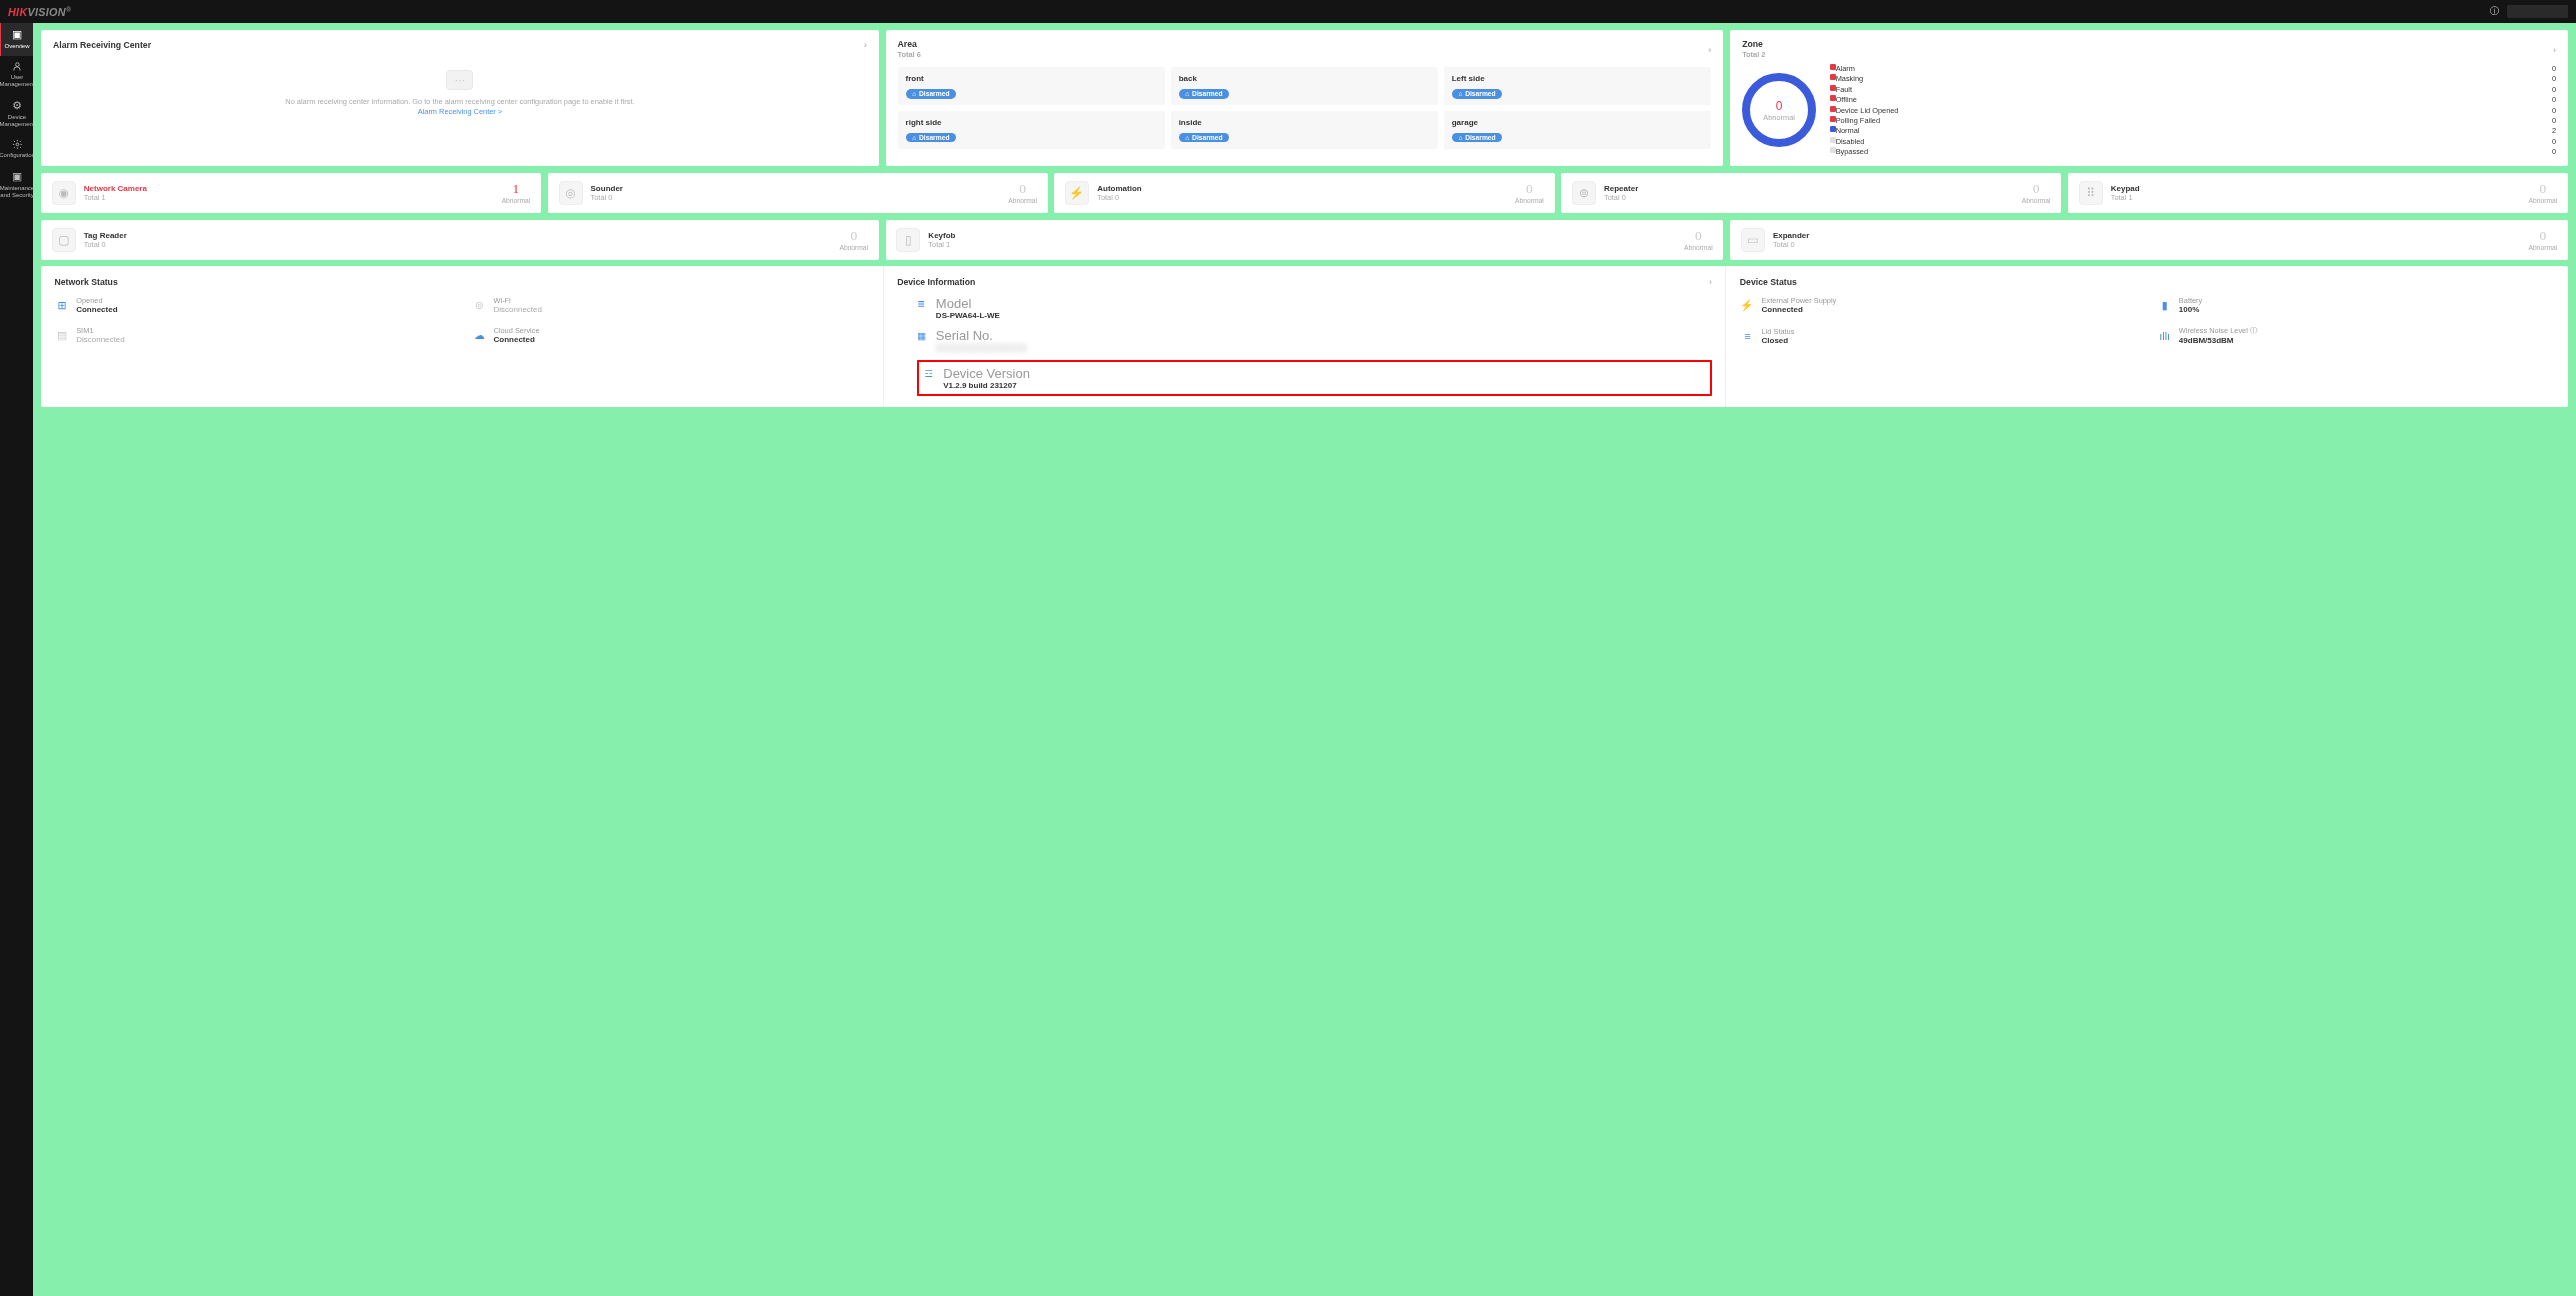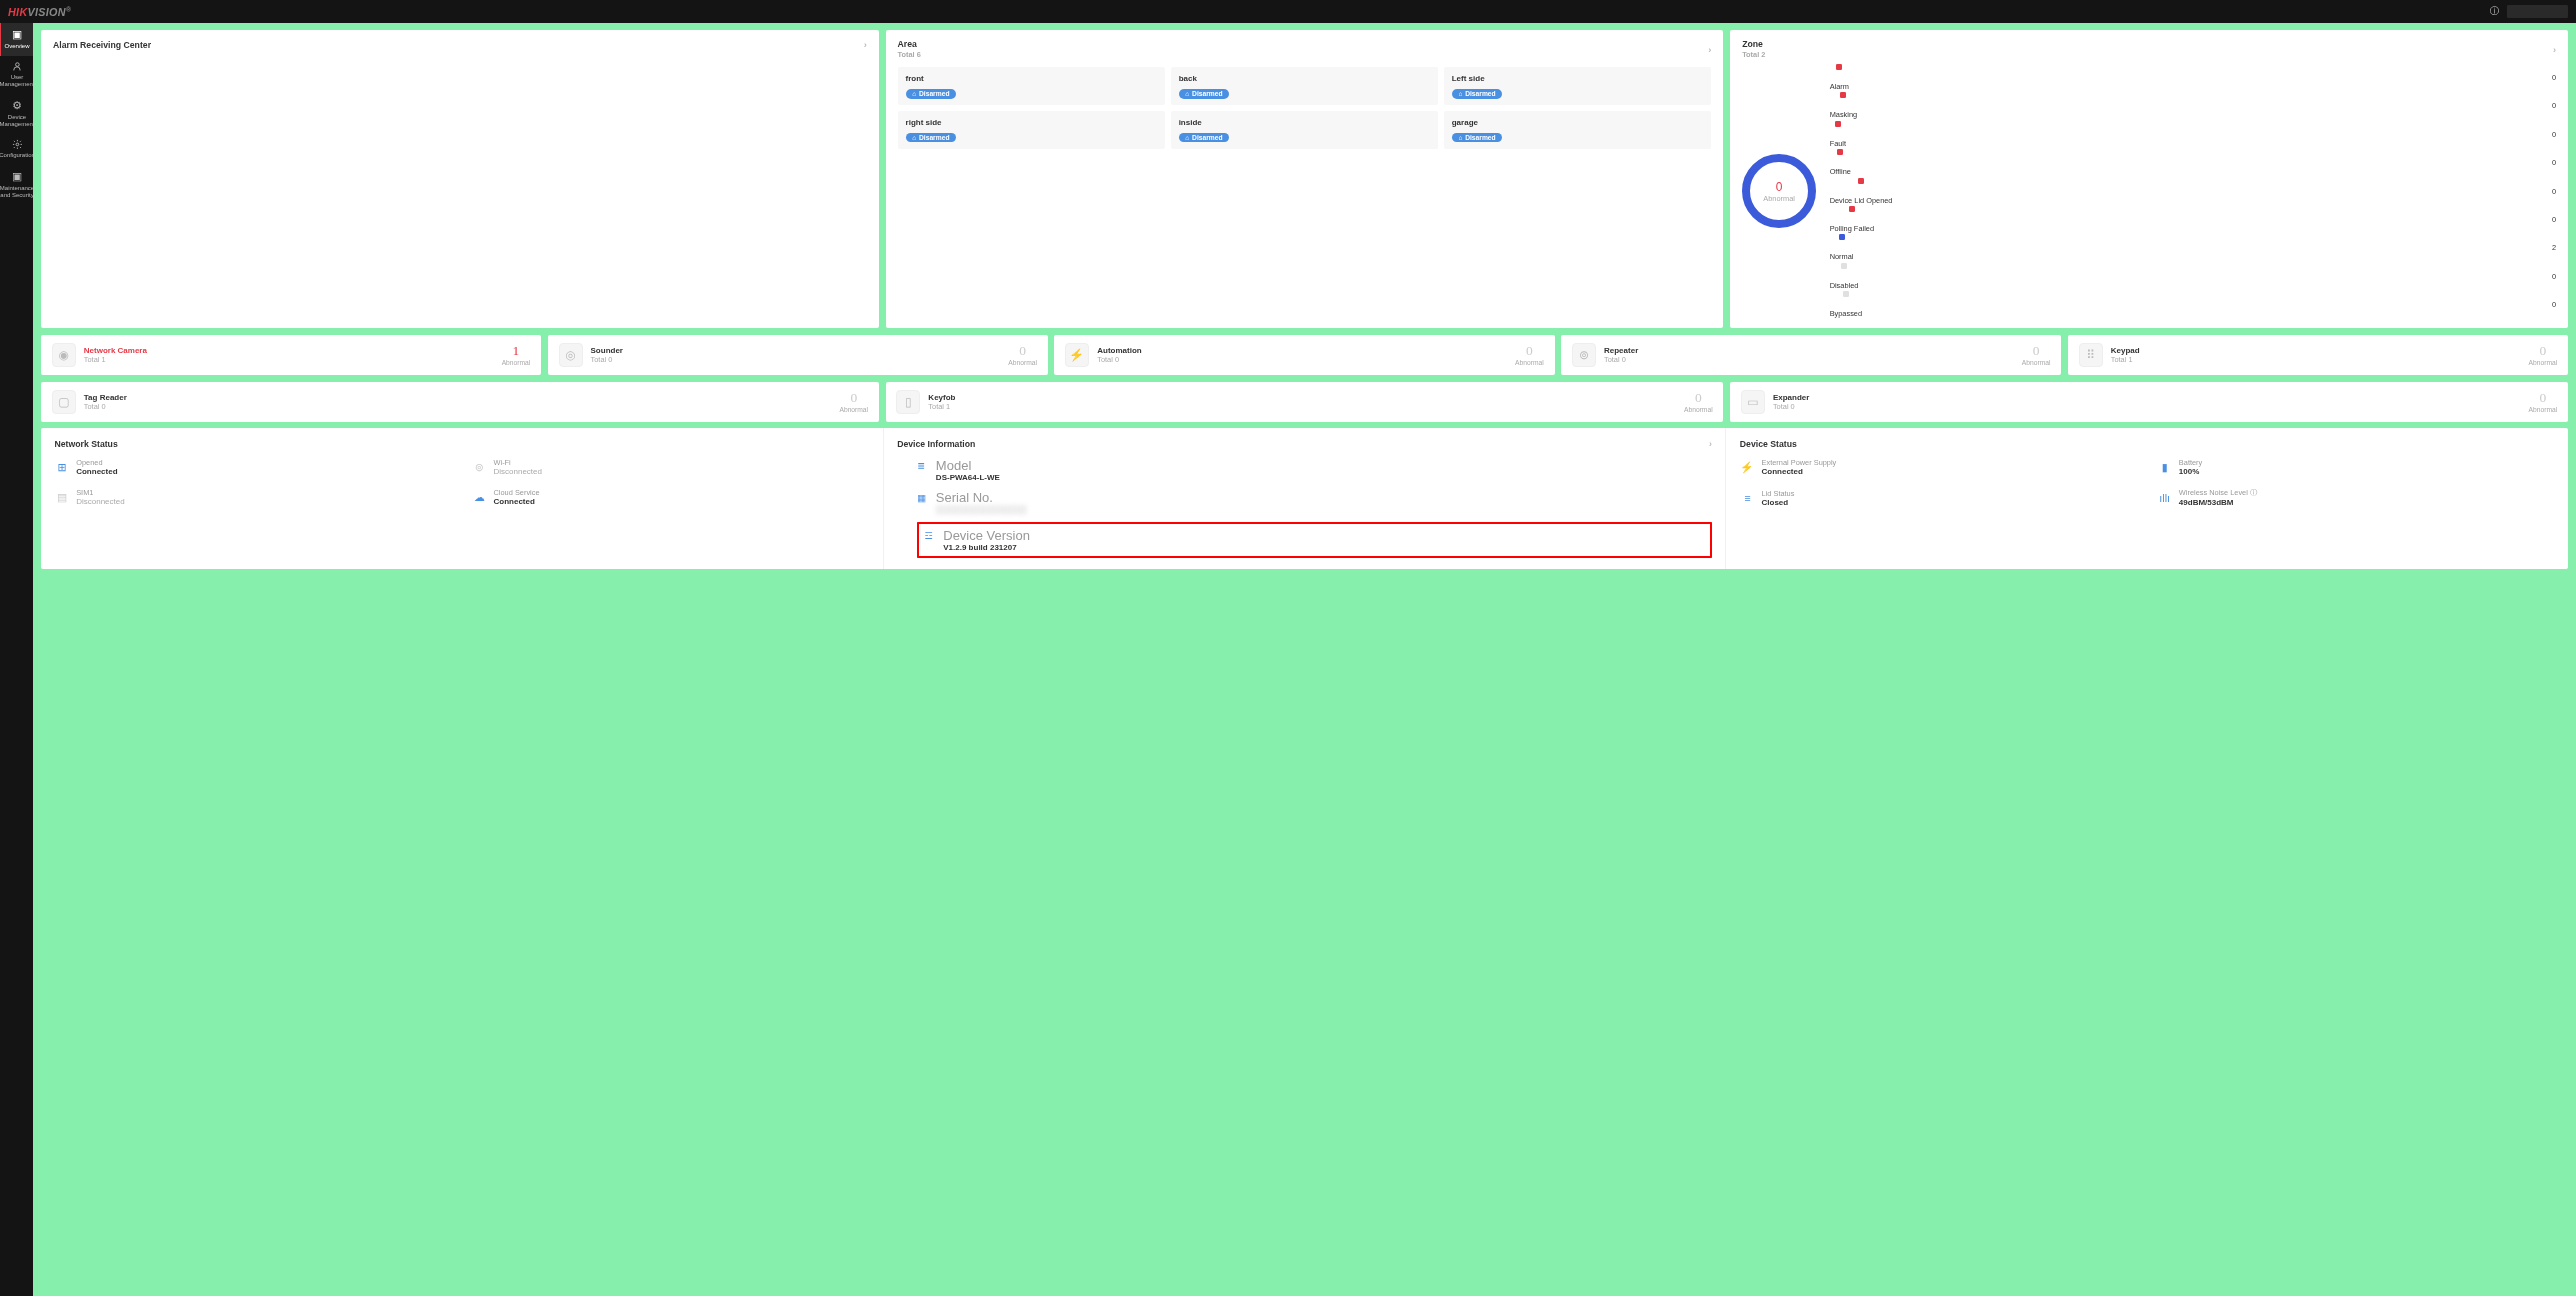--- a/index.html
+++ b/index.html
@@ -39,21 +39,21 @@
 .area-status { display: inline-flex; align-items: center; gap: 2.7px; background: #4a90e2; color: #fff; font-size: 6.7px; padding: 1.3px 6.7px; border-radius: 6.7px; }
 .area-status .home-icon { font-size: 6.7px; }
 
 .zone-body { display: flex; gap: 13.5px; margin-top: 4px; align-items: center; }
 .donut-wrap { flex: 0 0 auto; display: flex; align-items: center; justify-content: center; }
 .donut { width: 74px; height: 74px; border-radius: 50%; border: 8px solid #3b5bdb; display: flex; flex-direction: column; align-items: center; justify-content: center; }
 .donut-num { color: #e63946; font-size: 12px; }
 .donut-label { color: #aaa; font-size: 7.4px; }
 .zone-list { flex: 1; }
 .zone-row { display: flex; align-items: center; justify-content: space-between; font-size: 7.4px; padding: 0.7px 0; }
-.zone-row .left { display: flex; align-items: center; gap: 12px; flex-direction: column; }
+.zone-row .left { display: flex; gap: 0; }
 .zone-dot { width: 6px; height: 6px; border-radius: 1.3px; display: inline-block; }
 .zone-dot.red { background: #e63946; }
 .zone-dot.blue { background: #3b5bdb; }
 .zone-dot.gray { background: #e0e0e0; }
 
 .device-row { display: flex; gap: 6.7px; margin-bottom: 6.7px; flex-wrap: wrap; }
 .device-card { background: #fff; border-radius: 2px; padding: 8px 10.8px; display: flex; align-items: center; gap: 8px; flex: 1; min-width: 188px; }
 .device-icon { width: 24px; height: 24px; background: #f5f5f5; border: 0.7px solid #eee; border-radius: 4px; display: flex; align-items: center; justify-content: center; color: #bbb; font-size: 12px; }
 .device-info { flex: 1; }
 .device-name { font-weight: 600; font-size: 8px; }
@@ -136,20 +136,25 @@
   </div>
 
   <div class="main">
 
     <div class="row">
       <div class="card" style="flex:1;">
         <div class="card-title">
           <span>Alarm Receiving Center</span>
           <span class="chevron">›</span>
         </div>
+        <div class="arc-empty">
+          <div class="box-icon"></div>
+          <div class="arc-empty-text">No alarm receiving center information. Go to the alarm receiving center configuration page to enable it first.</div>
+          <a class="arc-link">Alarm Receiving Center &gt;</a>
+        </div>
       </div>
 
       <div class="card" style="flex:1;">
         <div class="card-title">
           <div>
             <div>Area</div>
             <div class="card-sub">Total 6</div>
           </div>
           <span class="chevron">›</span>
         </div>

